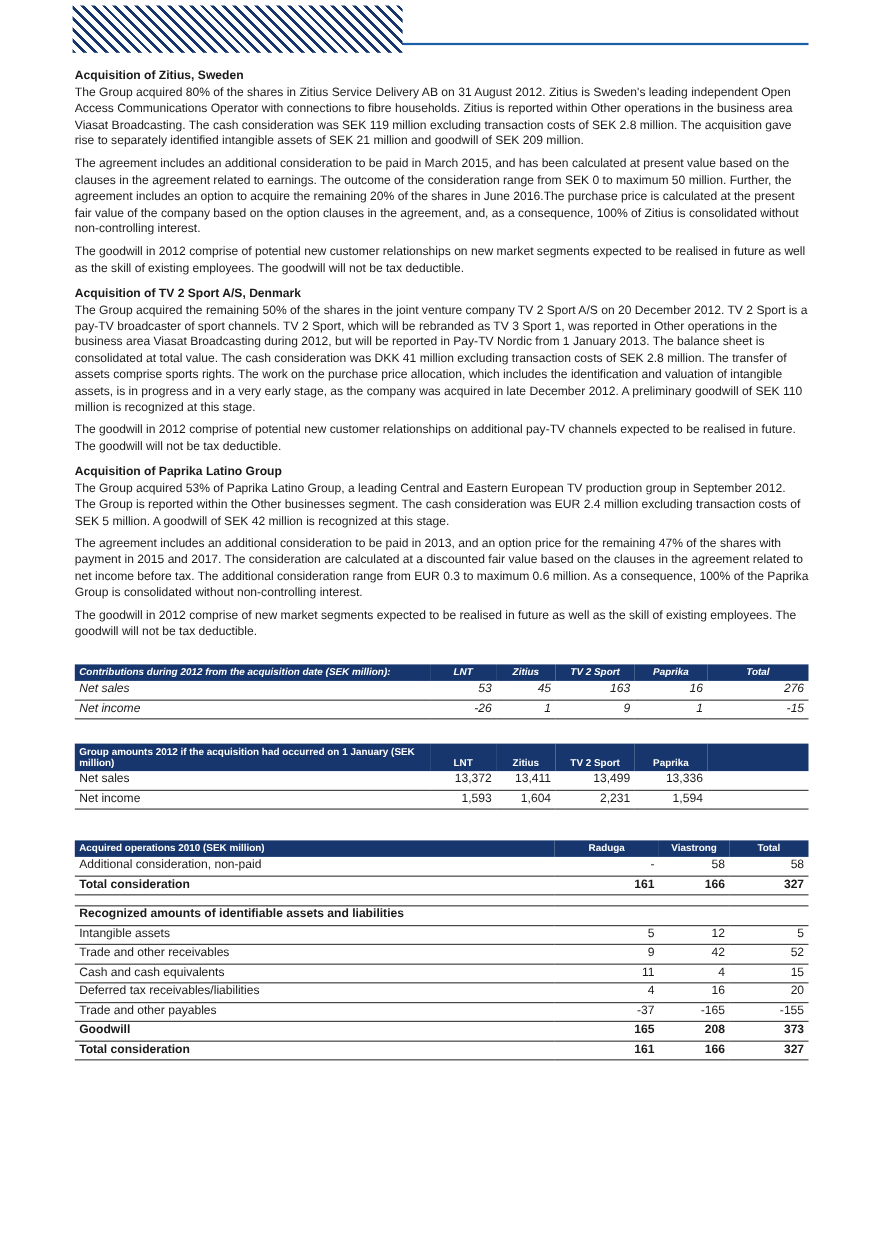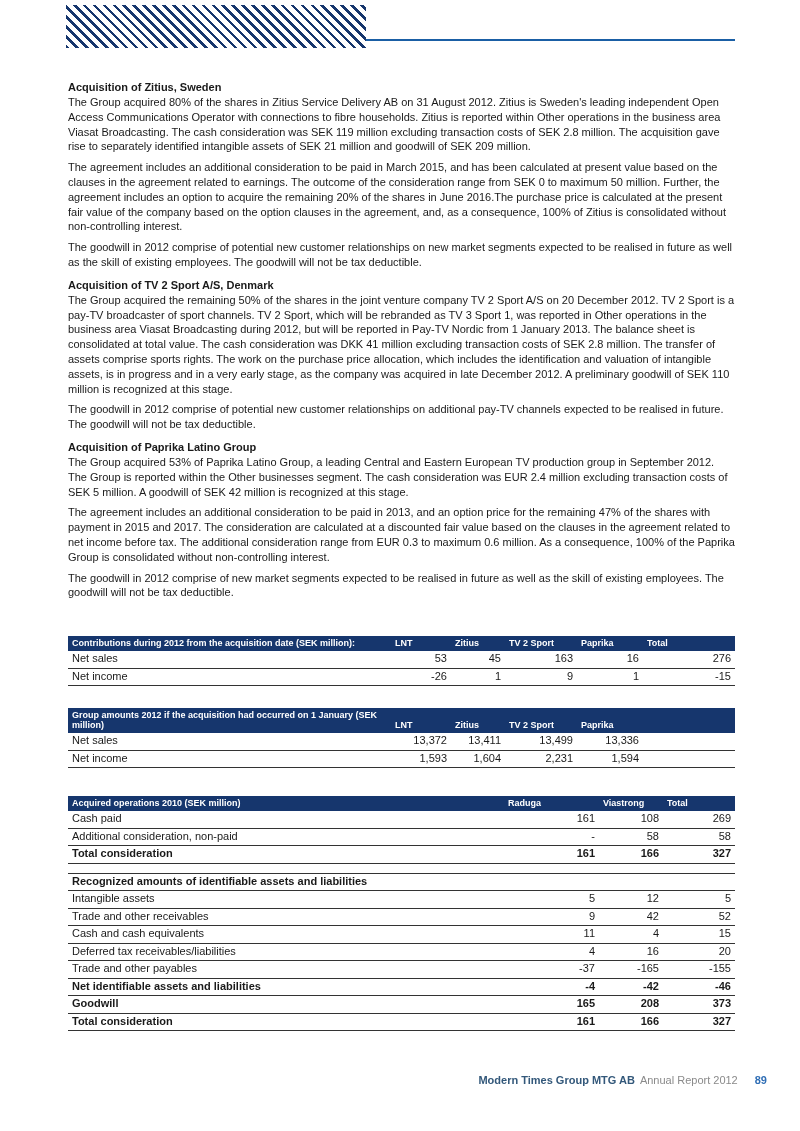--- a/index.html
+++ b/index.html
@@ -15,46 +15,46 @@
     font-family:"Liberation Sans",sans-serif;color:var(--ink);
   }
   .hatch{
     position:absolute;left:66px;top:5px;width:300px;height:43px;
     background:repeating-linear-gradient(45deg,var(--navy) 0 2.5px,#ffffff 2.5px 7px);
   }
   .content{padding:24px 65px 0 68px;}
   .doc-title{font-size:11.5px;font-weight:bold;color:var(--blue);letter-spacing:.1px;}
   .title-rule{height:2px;background:var(--blue);margin-top:3px;}
   .sec{margin-top:0;}
-  .sec.first{margin-top:40px;}
+  .sec.first{margin-top:22px;}
   .sec h3{font-size:11px;font-weight:bold;margin:9px 0 2px;}
   .sec p{font-size:11px;line-height:14.8px;margin:0 0 6px;}
   .tbl table{width:100%;border-collapse:collapse;}
   .tbl thead th{
     background:var(--navy);color:#ffffff;font-size:9px;font-weight:bold;
-    text-align:left;padding:2px 4px 3px;vertical-align:bottom;white-space:nowrap;
+    text-align:center;padding:2px 4px 3px;vertical-align:bottom;white-space:nowrap;
   }
   .tbl thead th:first-child{text-align:left;white-space:normal;}
   .tbl tbody td{
     font-size:11px;text-align:right;padding:1px 4px 2px;
     border-bottom:1px solid var(--rule);line-height:13.5px;
   }
   .tbl tbody td:first-child{text-align:left;}
   .tbl tr.bold td{font-weight:bold;}
   .tbl tr.section-head td{font-weight:bold;border-top:1px solid var(--rule);}
   .tbl tr.spacer td{border-bottom:none;height:10px;padding:0;}
   .t6 th:nth-child(2),.t6 td:nth-child(2){width:60px;}
   .t6 th:nth-child(3),.t6 td:nth-child(3){width:54px;}
   .t6 th:nth-child(4),.t6 td:nth-child(4){width:72px;}
   .t6 th:nth-child(5),.t6 td:nth-child(5){width:66px;}
   .t6 th:nth-child(6),.t6 td:nth-child(6){width:92px;}
   .t4 th:nth-child(2),.t4 td:nth-child(2){width:95px;}
   .t4 th:nth-child(3),.t4 td:nth-child(3){width:64px;}
   .t4 th:nth-child(4),.t4 td:nth-child(4){width:72px;}
-  .mt1{margin-top:36px;}
+  .mt1{margin-top:22px;font-style:italic;}
   .mt2{margin-top:22px;}
   .mt3{margin-top:26px;}
   .mt4{margin-top:28px;}
   .footer{
     position:absolute;top:1074px;left:68px;width:699px;
     display:flex;justify-content:flex-end;align-items:baseline;gap:5px;font-size:11px;
   }
   .f-company{font-weight:bold;color:#33587a;}
   .f-report{color:#8a8a8a;}
   .f-page{color:#2f6eb5;font-weight:bold;margin-left:12px;}
@@ -158,26 +158,20 @@
           <thead>
             <tr>
               <th>Acquired operations 2010 (SEK million)</th>
               <th>Raduga</th>
               <th>Viastrong</th>
               <th>Total</th>
             </tr>
           </thead>
           <tbody>
             <tr>
-              <td>Cash paid</td>
-              <td>161</td>
-              <td>108</td>
-              <td>269</td>
-            </tr>
-            <tr>
               <td>Additional consideration, non-paid</td>
               <td>-</td>
               <td>58</td>
               <td>58</td>
             </tr>
             <tr class="bold">
               <td>Total consideration</td>
               <td>161</td>
               <td>166</td>
               <td>327</td>
@@ -218,40 +212,29 @@
               <td>16</td>
               <td>20</td>
             </tr>
             <tr>
               <td>Trade and other payables</td>
               <td>-37</td>
               <td>-165</td>
               <td>-155</td>
             </tr>
             <tr class="bold">
-              <td>Net identifiable assets and liabilities</td>
-              <td>-4</td>
-              <td>-42</td>
-              <td>-46</td>
-            </tr>
-            <tr class="bold">
               <td>Goodwill</td>
               <td>165</td>
               <td>208</td>
               <td>373</td>
             </tr>
             <tr class="bold">
               <td>Total consideration</td>
               <td>161</td>
               <td>166</td>
               <td>327</td>
             </tr>
           </tbody>
         </table>
       </div>
   </div>
 
-  <div class="footer">
-    <span class="f-company">Modern Times Group MTG AB</span>
-    <span class="f-report">Annual Report 2012</span>
-    <span class="f-page">89</span>
-  </div>
 </div>
 
 </body></html>

